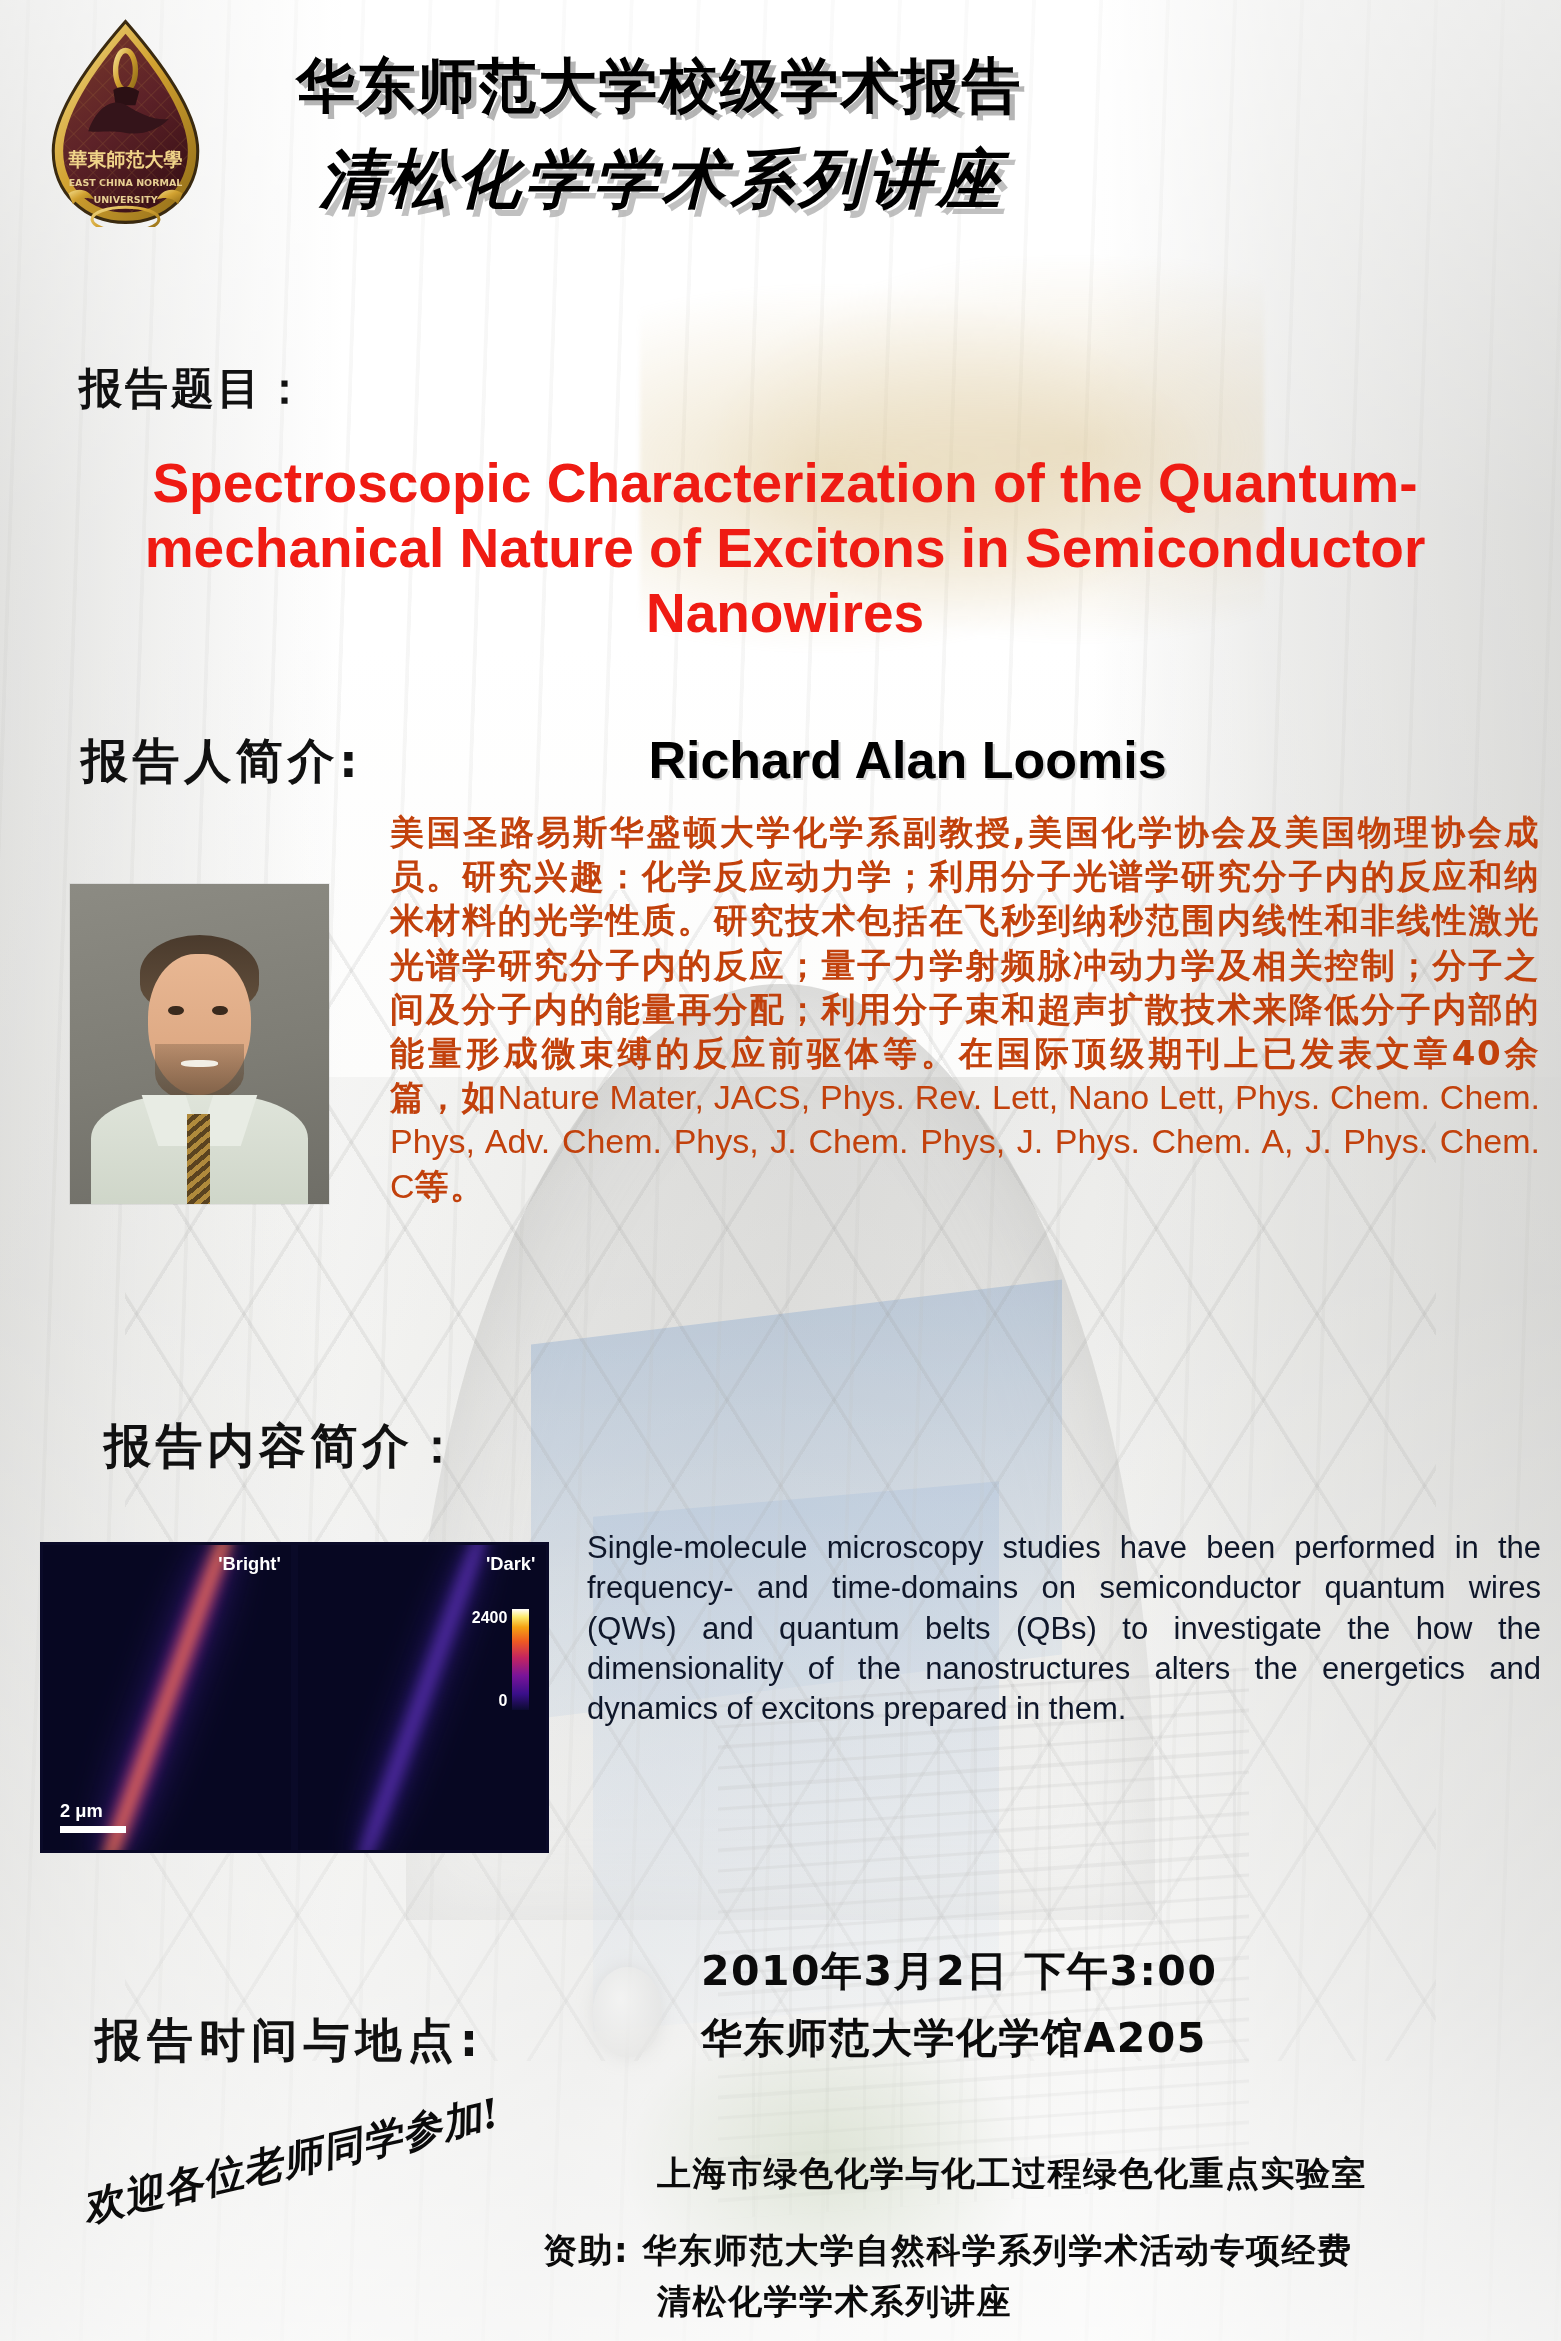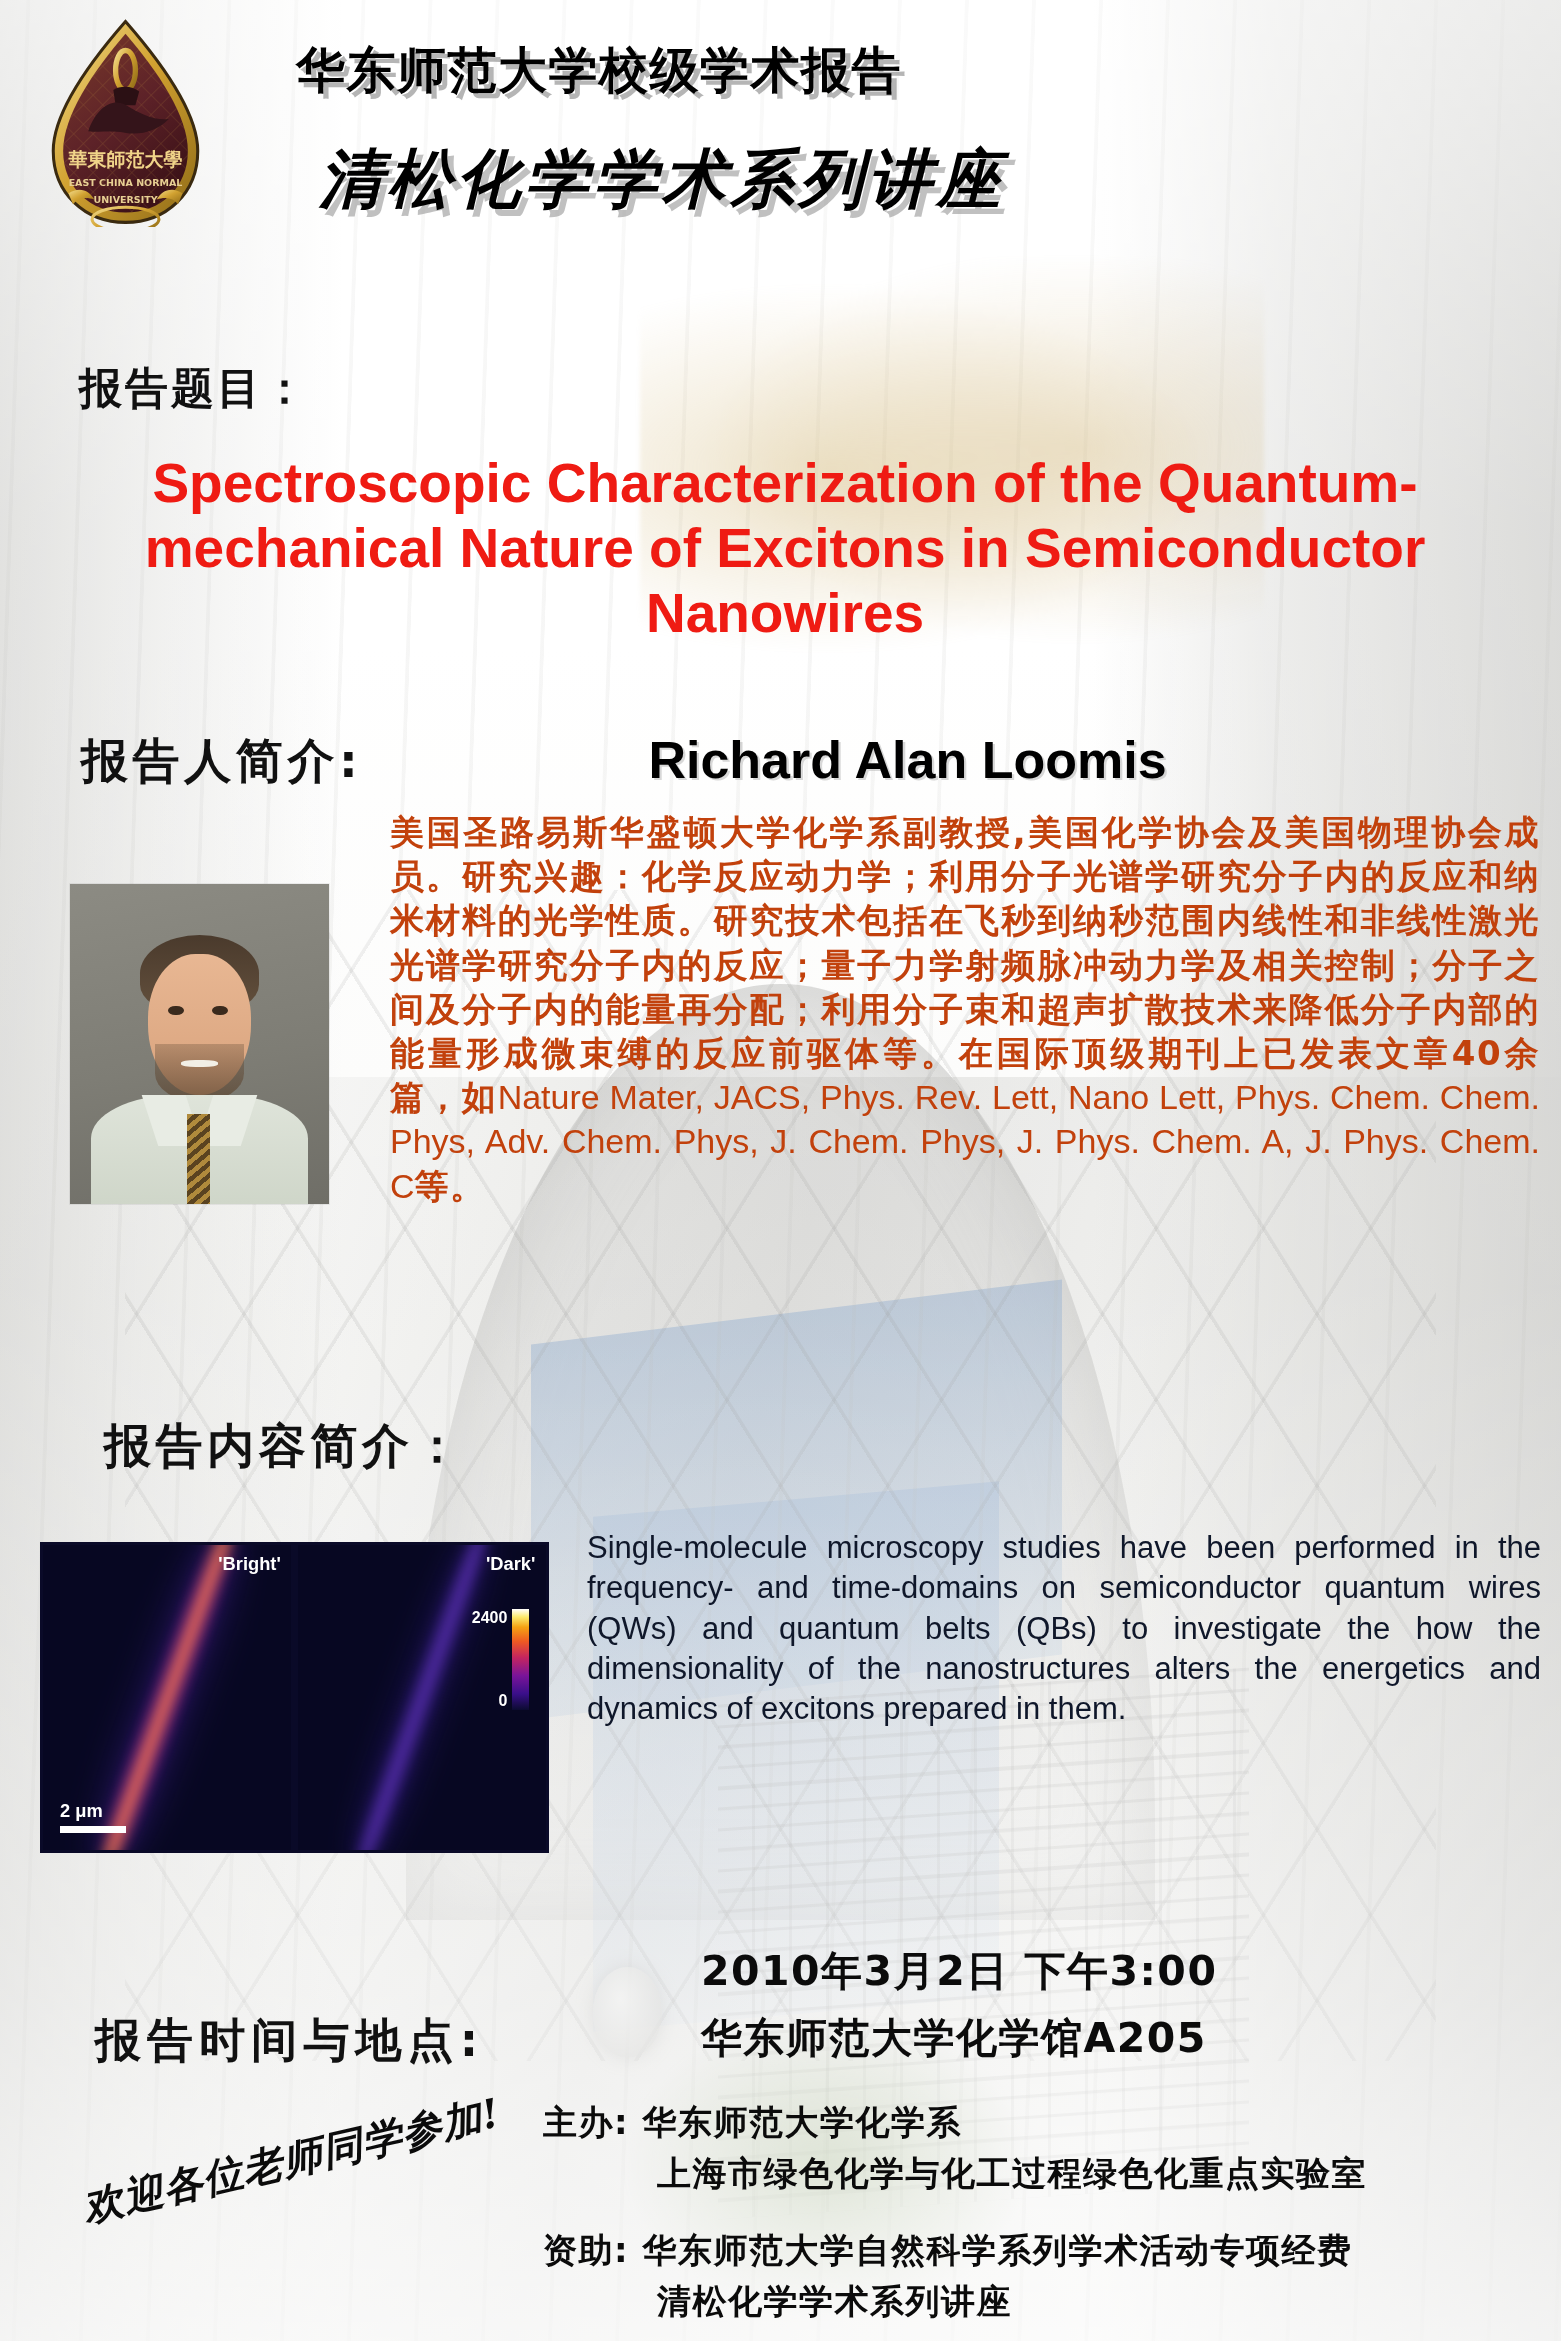--- a/index.html
+++ b/index.html
@@ -110,21 +110,21 @@
   .logo{position:absolute;left:35px;top:17px;width:181px;height:210px;}
   .logo svg{display:block;}
 
   
   .cn-head{
     font-family:"DejaVu Sans","Liberation Sans",sans-serif;
     font-weight:bold;color:#000;
     text-shadow:5.3px 5.3px 0 rgba(120,120,120,.55);
     white-space:nowrap;
   }
-  .h-univ{position:absolute;left:296px;top:38px;font-size:49px;letter-spacing:1.5px;}
+  .h-univ{position:absolute;left:296px;top:47px;font-size:59px;letter-spacing:1.5px;}
   .h-series{position:absolute;left:319px;top:136px;font-size:64px;letter-spacing:4.6px;
             font-family:Liberation Serif, serif;font-style:italic;
             text-shadow:6.1px 6.9px 0 rgba(130,130,130,.5);}
 
   .label-cn{
     font-family:"DejaVu Sans","Liberation Sans",sans-serif;
     font-weight:bold;color:#111;white-space:nowrap;
   }
   .l-topic{position:absolute;left:79px;top:360px;font-size:43px;letter-spacing:3px;}
   .l-speaker{position:absolute;left:81px;top:730px;font-size:47px;letter-spacing:4.6px;}
@@ -383,20 +383,19 @@
     </div>
 
     <div class="abstract">Single-molecule microscopy studies have been performed in the frequency- and time-domains on semiconductor quantum wires (QWs) and quantum belts (QBs) to investigate the how the dimensionality of the nanostructures alters the energetics and dynamics of excitons prepared in them.</div>
 
     <div class="label-cn l-timeplace">报告时间与地点:</div>
     <div class="when">2010年3月2日 下午3:00</div>
     <div class="where">华东师范大学化学馆A205</div>
 
     <div class="welcome">欢迎各位老师同学参加!</div>
 
-    <div class="foot f1">主办: 华东师范大学化学系</div>
     <div class="foot f2">上海市绿色化学与化工过程绿色化重点实验室</div>
     <div class="foot f3">资助: 华东师范大学自然科学系列学术活动专项经费</div>
     <div class="foot f4">清松化学学术系列讲座</div>
 
   </div>
 </div>
 
 
 </body></html>

